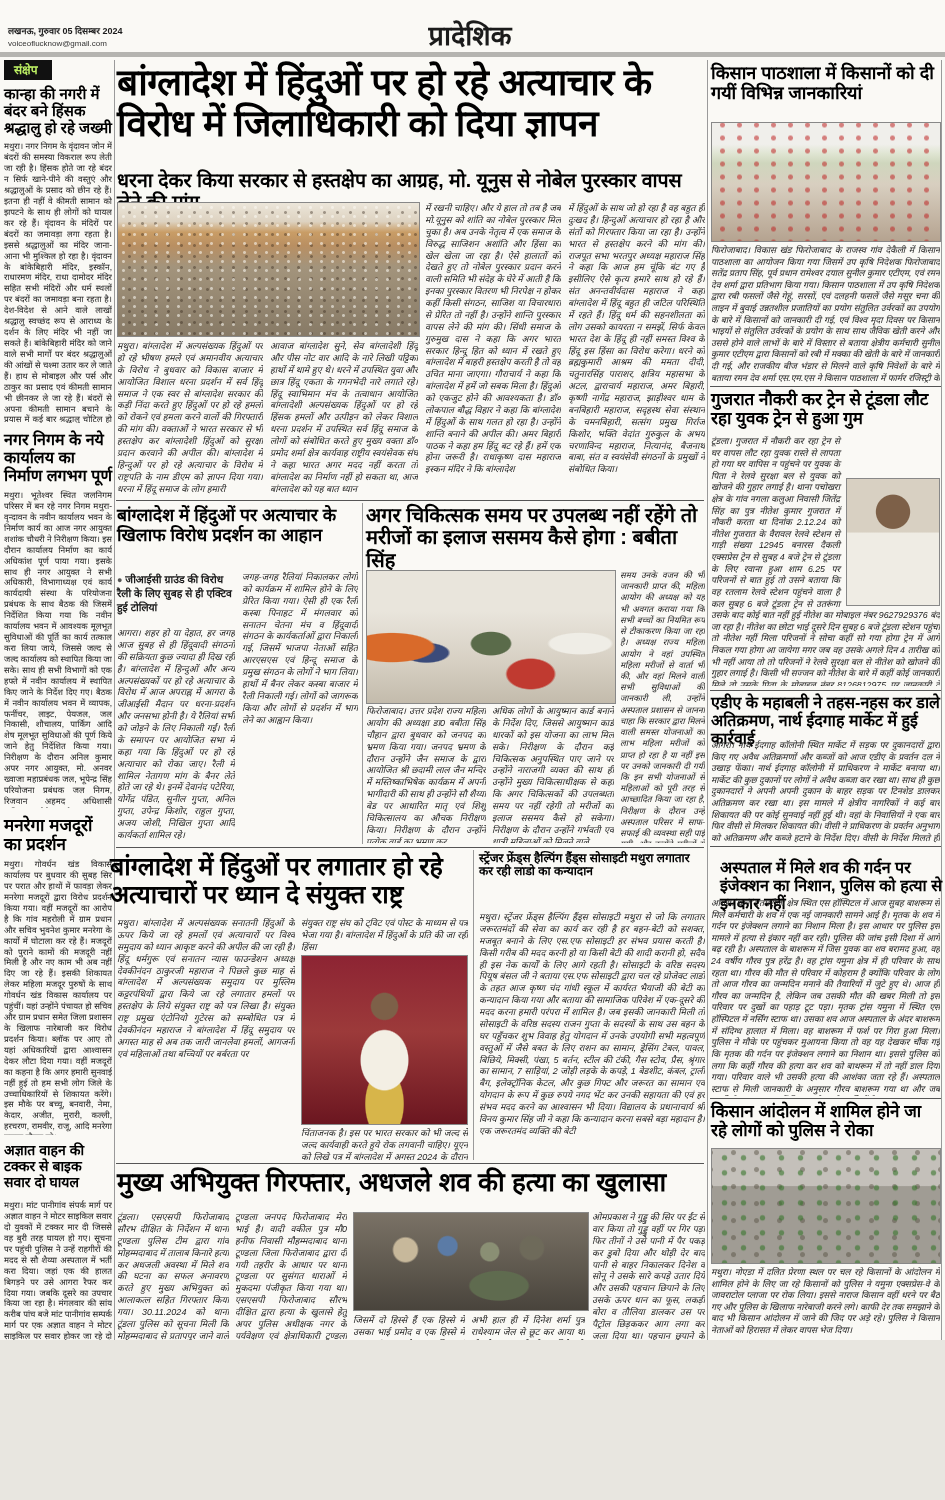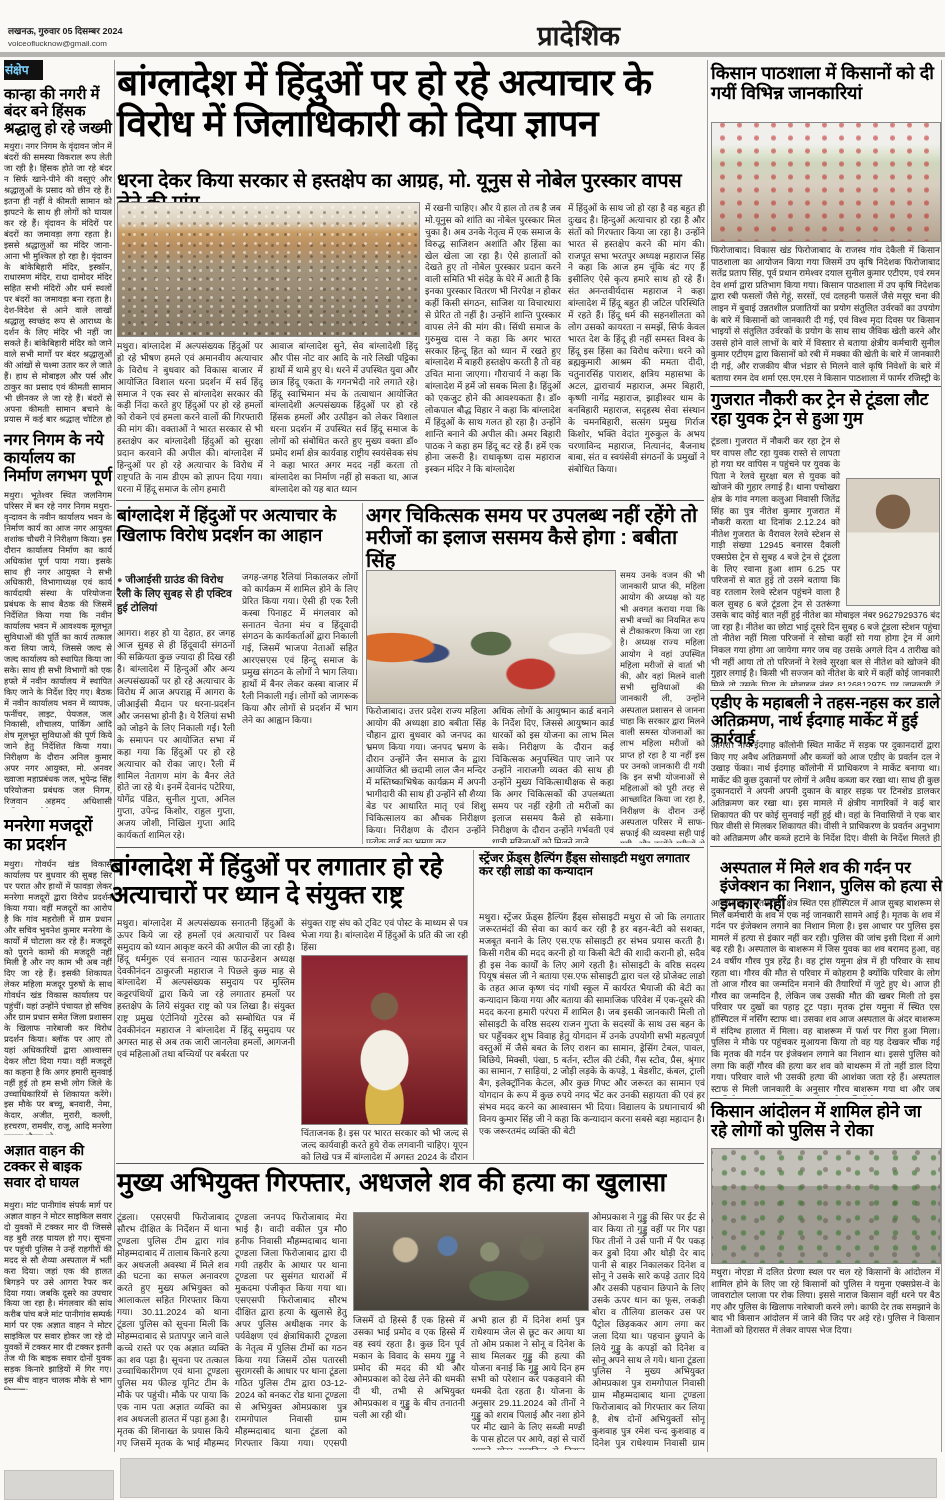--- a/index.html
+++ b/index.html
@@ -1,27 +1,27 @@
 <!DOCTYPE html>
 <html><head>
 <meta charset="utf-8">
 <style>
   html,body{margin:0;padding:0;background:#e8e6e0;}
-  .page{position:relative;width:945px;height:1500px;background:#faf9f5;margin:0 auto;
+  .page{position:relative;width:945px;height:1340px;background:#faf9f5;margin:0 auto;
         font-family:"Liberation Sans","DejaVu Sans",sans-serif;color:#1b1b1b;overflow:hidden;}
   .abs{position:absolute;}
   .clip{overflow:hidden;}
-  .body-text{font-size:9px;line-height:1.32;text-align:justify;color:#222;}
+  .body-text{font-size:9px;line-height:1.32;text-align:justify;color:#222;font-style:italic;}
   .body-text-sm{font-size:8.4px;line-height:1.3;text-align:justify;color:#222;}
   .headline{font-weight:bold;color:#000;line-height:1.12;}
   .vrule{position:absolute;width:1px;background:#9a9a9a;}
   .hrule{position:absolute;height:1px;background:#555;}
   .photo{position:absolute;border:1px solid #888;}
-  .brief-label{background:#111;color:#7dd3fc;font-weight:bold;font-size:12px;
-               padding:1px 14px 2px 1px;display:inline-block;font-family:Liberation Serif, serif;}
+  .brief-label{background:#111;color:#bef264;font-weight:bold;font-size:12px;
+               padding:1px 14px 2px 10px;display:inline-block;font-family:Liberation Serif, serif;}
   .graybar{position:absolute;background:#d7d6d2;border:1px solid #c2c1bd;}
   
   .ph-crowd{background:
      radial-gradient(circle, rgba(252,250,244,.55) 1.2px, transparent 1.7px) 0 0/11px 9px,
      radial-gradient(circle, rgba(45,32,20,.38) 1.2px, transparent 1.7px) 5px 4px/13px 11px,
      linear-gradient(180deg,#ece6da 0,#ddd2c0 14%,#c99d66 22%,#b98f62 32%,#a3947c 48%,#877a66 100%);}
   .ph-health{background:
      radial-gradient(ellipse at 10% 58%, #d96a2a 0 13%, transparent 14%),
      radial-gradient(ellipse at 24% 62%, #3b4b7a 0 8%, transparent 9%),
      radial-gradient(ellipse at 50% 55%, #5a6b4a 0 11%, transparent 12%),
@@ -53,21 +53,21 @@
 </style>
 </head>
 <body>
 
 <div class="page">
 
   <div class="abs" style="left:8px;top:24px;width:200px;">
     <div style="font-size:9px;font-weight:bold;">लखनऊ, गुरुवार 05 दिसम्बर 2024</div>
     <div style="font-size:8px;color:#333;margin-top:2px;">voiceoflucknow@gmail.com</div>
   </div>
-  <div class="abs" style="left:320px;top:16px;width:300px;text-align:right;font-size:27px;font-weight:bold;">प्रादेशिक</div>
+  <div class="abs" style="left:320px;top:16px;width:300px;text-align:center;font-size:27px;font-weight:bold;">प्रादेशिक</div>
   <div class="abs" style="left:0;top:52px;width:945px;height:5px;background:#b5b4b0;"></div>
 
   <div class="vrule" style="left:114px;top:60px;height:1392px;"></div>
   <div class="vrule" style="left:707px;top:60px;height:1392px;"></div>
   <div class="vrule" style="left:941px;top:60px;height:1392px;"></div>
   <div class="hrule" style="left:116px;top:500px;width:588px;"></div>
   <div class="hrule" style="left:116px;top:847px;width:588px;"></div>
   <div class="hrule" style="left:116px;top:1163px;width:588px;"></div>
   <div class="vrule" style="left:362px;top:503px;height:341px;"></div>
   <div class="vrule" style="left:473px;top:850px;height:310px;"></div>

